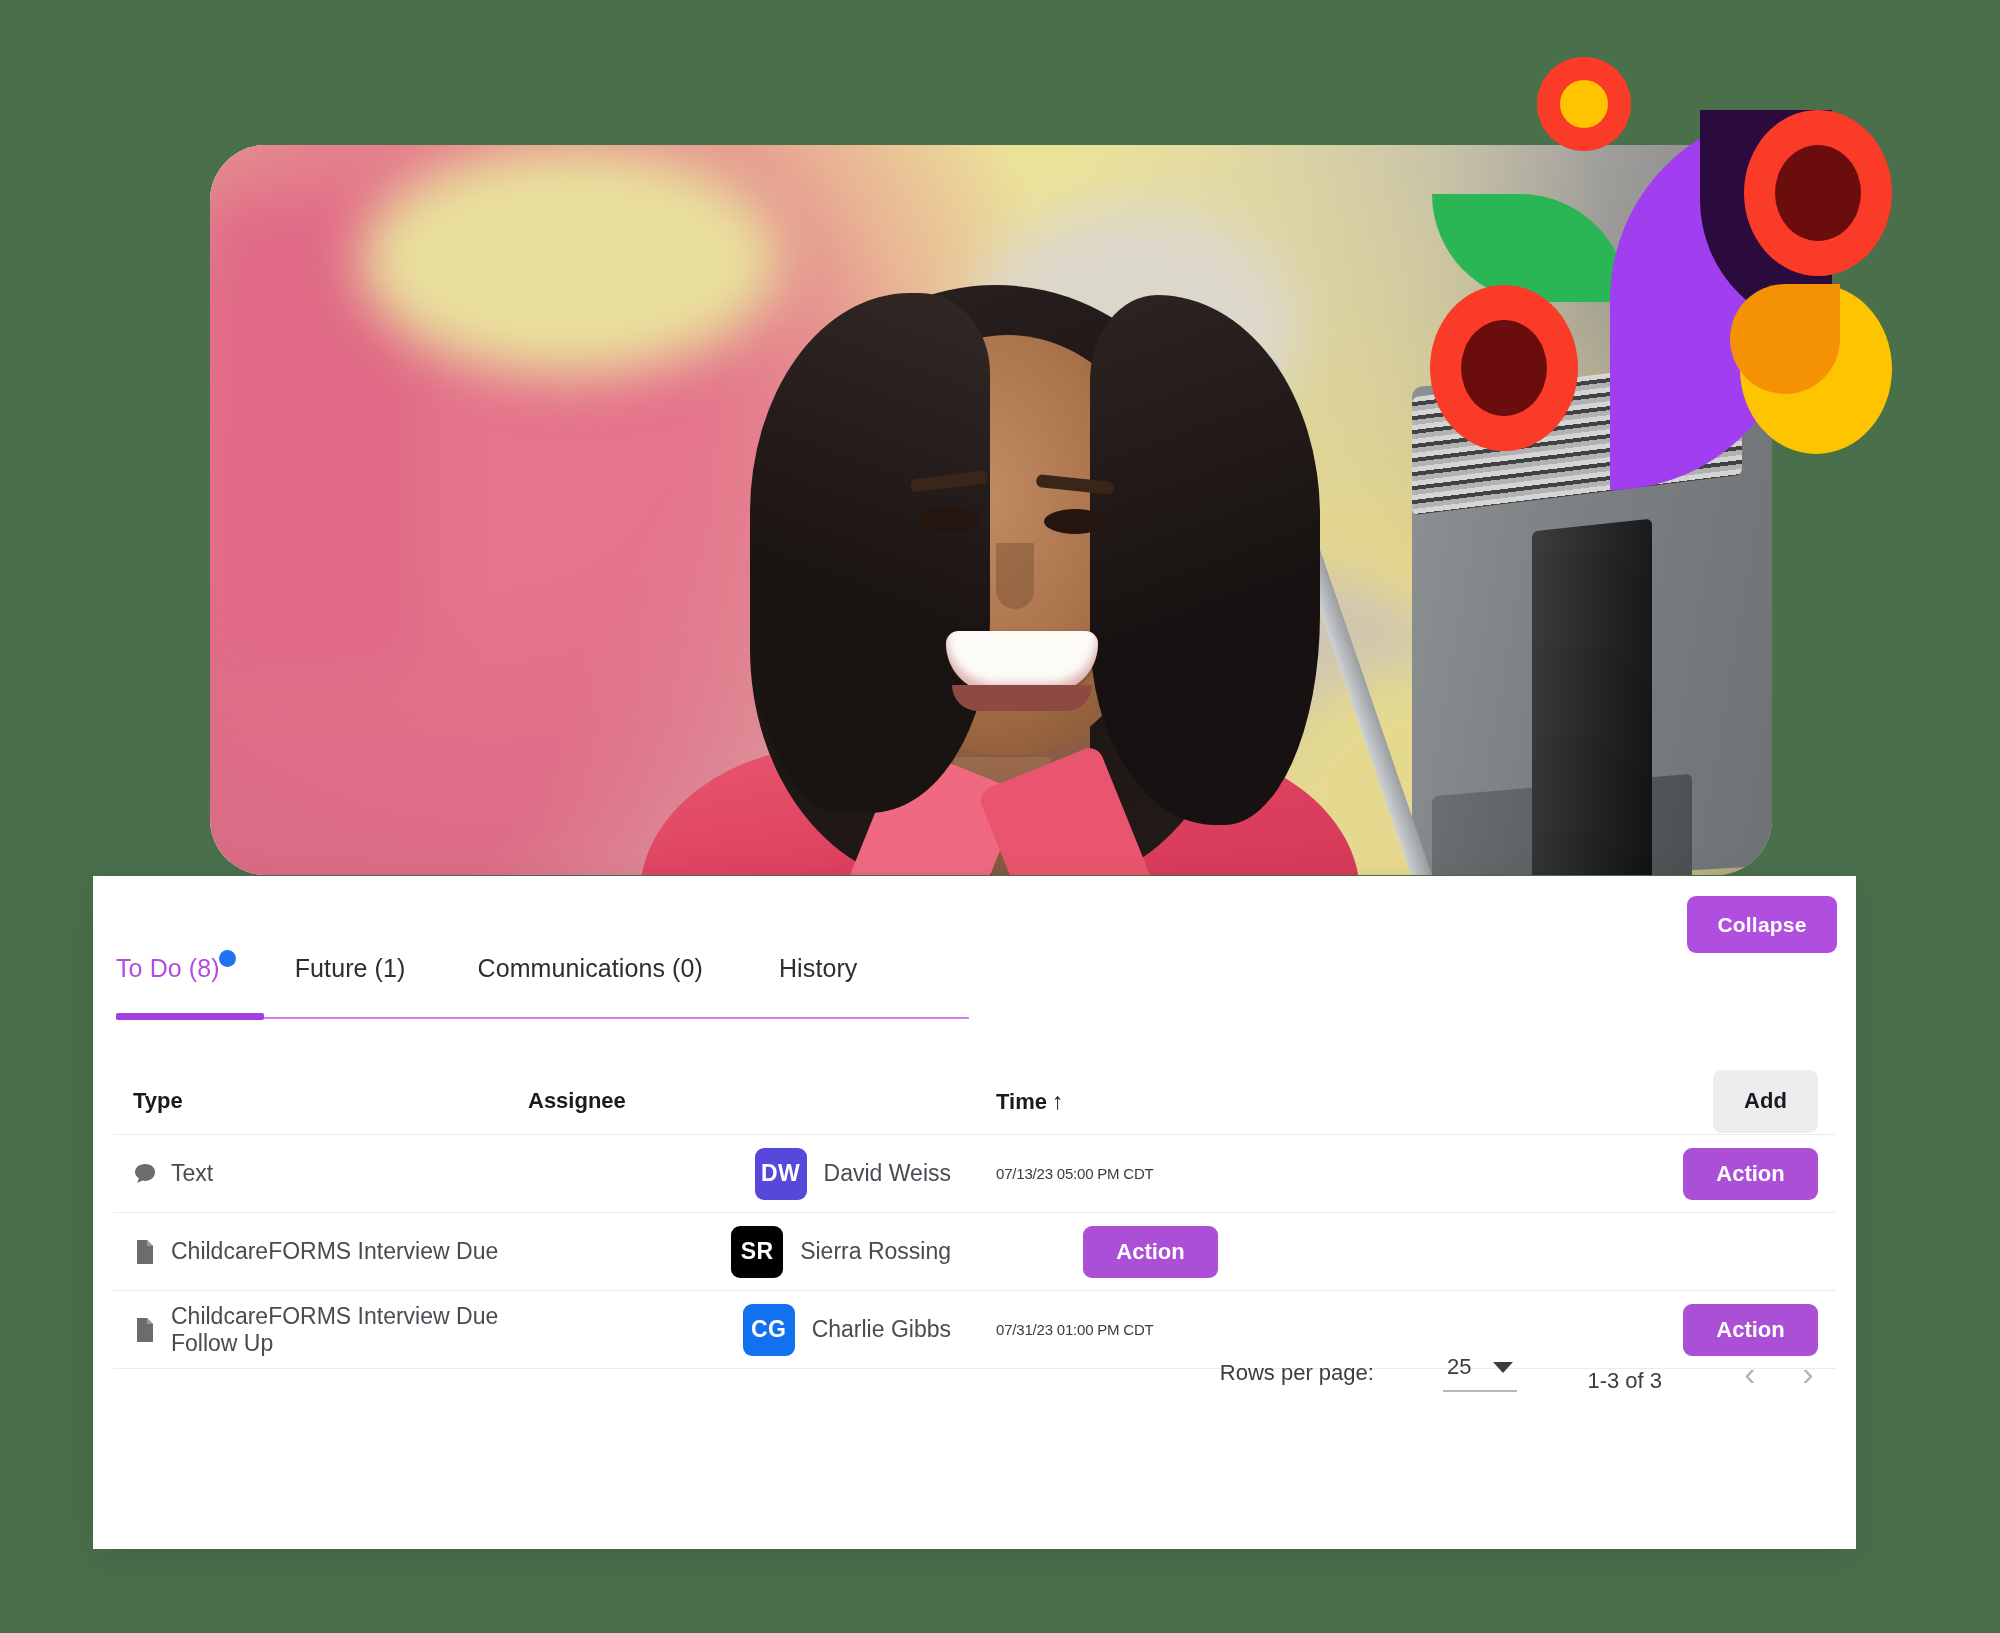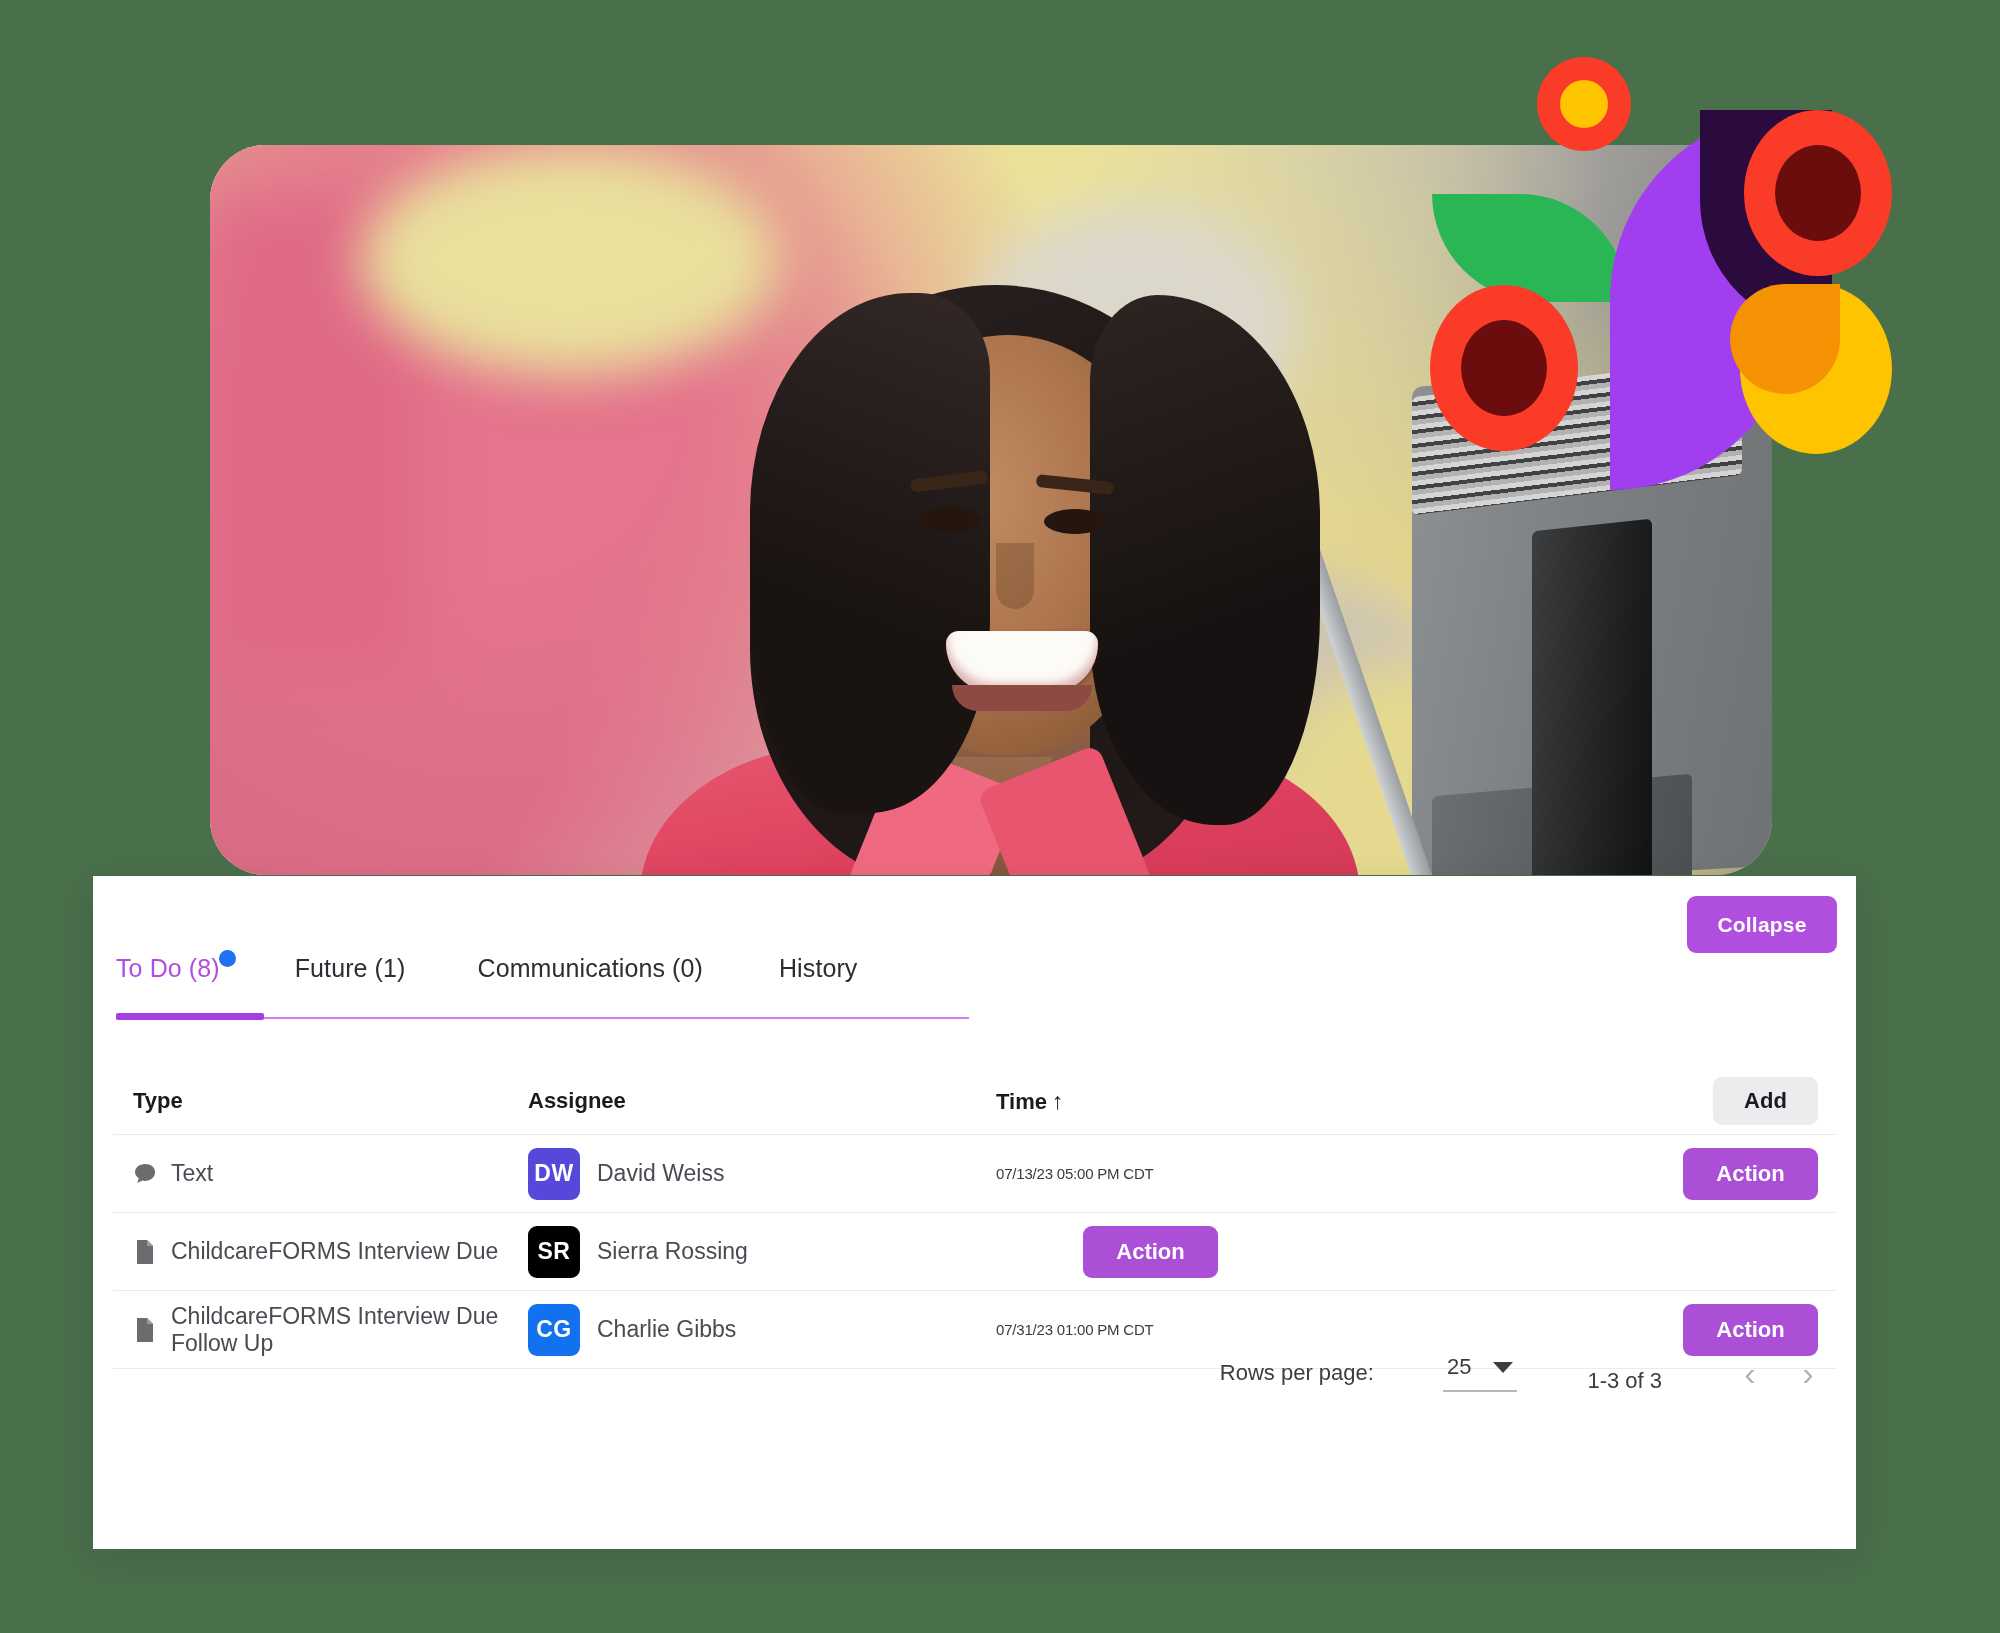--- a/index.html
+++ b/index.html
@@ -250,37 +250,37 @@
     border-bottom: 1px solid #ebebed;
   }
   .col-type { width: 415px; padding-left: 20px; box-sizing: border-box; }
   .col-assignee { width: 423px; }
   .col-time { width: 600px; padding-left: 45px; box-sizing: border-box; }
   .col-action { width: 285px; display: flex; justify-content: flex-end; padding-right: 18px; box-sizing: border-box; }
 
   .sort-arrow { font-weight: 400; margin-left: 5px; font-size: 23px; }
 
   .add-btn {
-    width: 105px; height: 48px;
+    width: 105px; height: 63px;
     background: #ececee; color: #1b1b1f;
     border: none; border-radius: 9px;
     font-family: "Liberation Sans", sans-serif;
     font-size: 22px; font-weight: 700;
     cursor: pointer;
   }
 
   .trow {
     display: flex; align-items: center;
     height: 77px;
     border-bottom: 1px solid #ebebed;
     font-size: 23px; color: #4a4a52;
   }
   .type-cell { display: flex; align-items: center; gap: 14px; }
   .type-icon { width: 24px; height: 26px; flex: none; display: block; }
-  .assignee-cell { display: flex; align-items: center; gap: 17px; }
+  .assignee-cell { display: flex; align-items: center; gap: 17px; justify-content: flex-end; }
   .avatar {
     width: 52px; height: 52px; border-radius: 9px; flex: none;
     display: flex; align-items: center; justify-content: center;
     color: #ffffff; font-size: 23px; font-weight: 700; letter-spacing: .5px;
   }
   .name { color: #4a4a52; font-size: 23px; }
   .time-cell { color: #3a3a41; font-size: 15px; font-weight: 400; letter-spacing: -.2px; }
   .action-btn {
     width: 135px; height: 52px;
     background: #ab4fd6; color: #ffffff;

